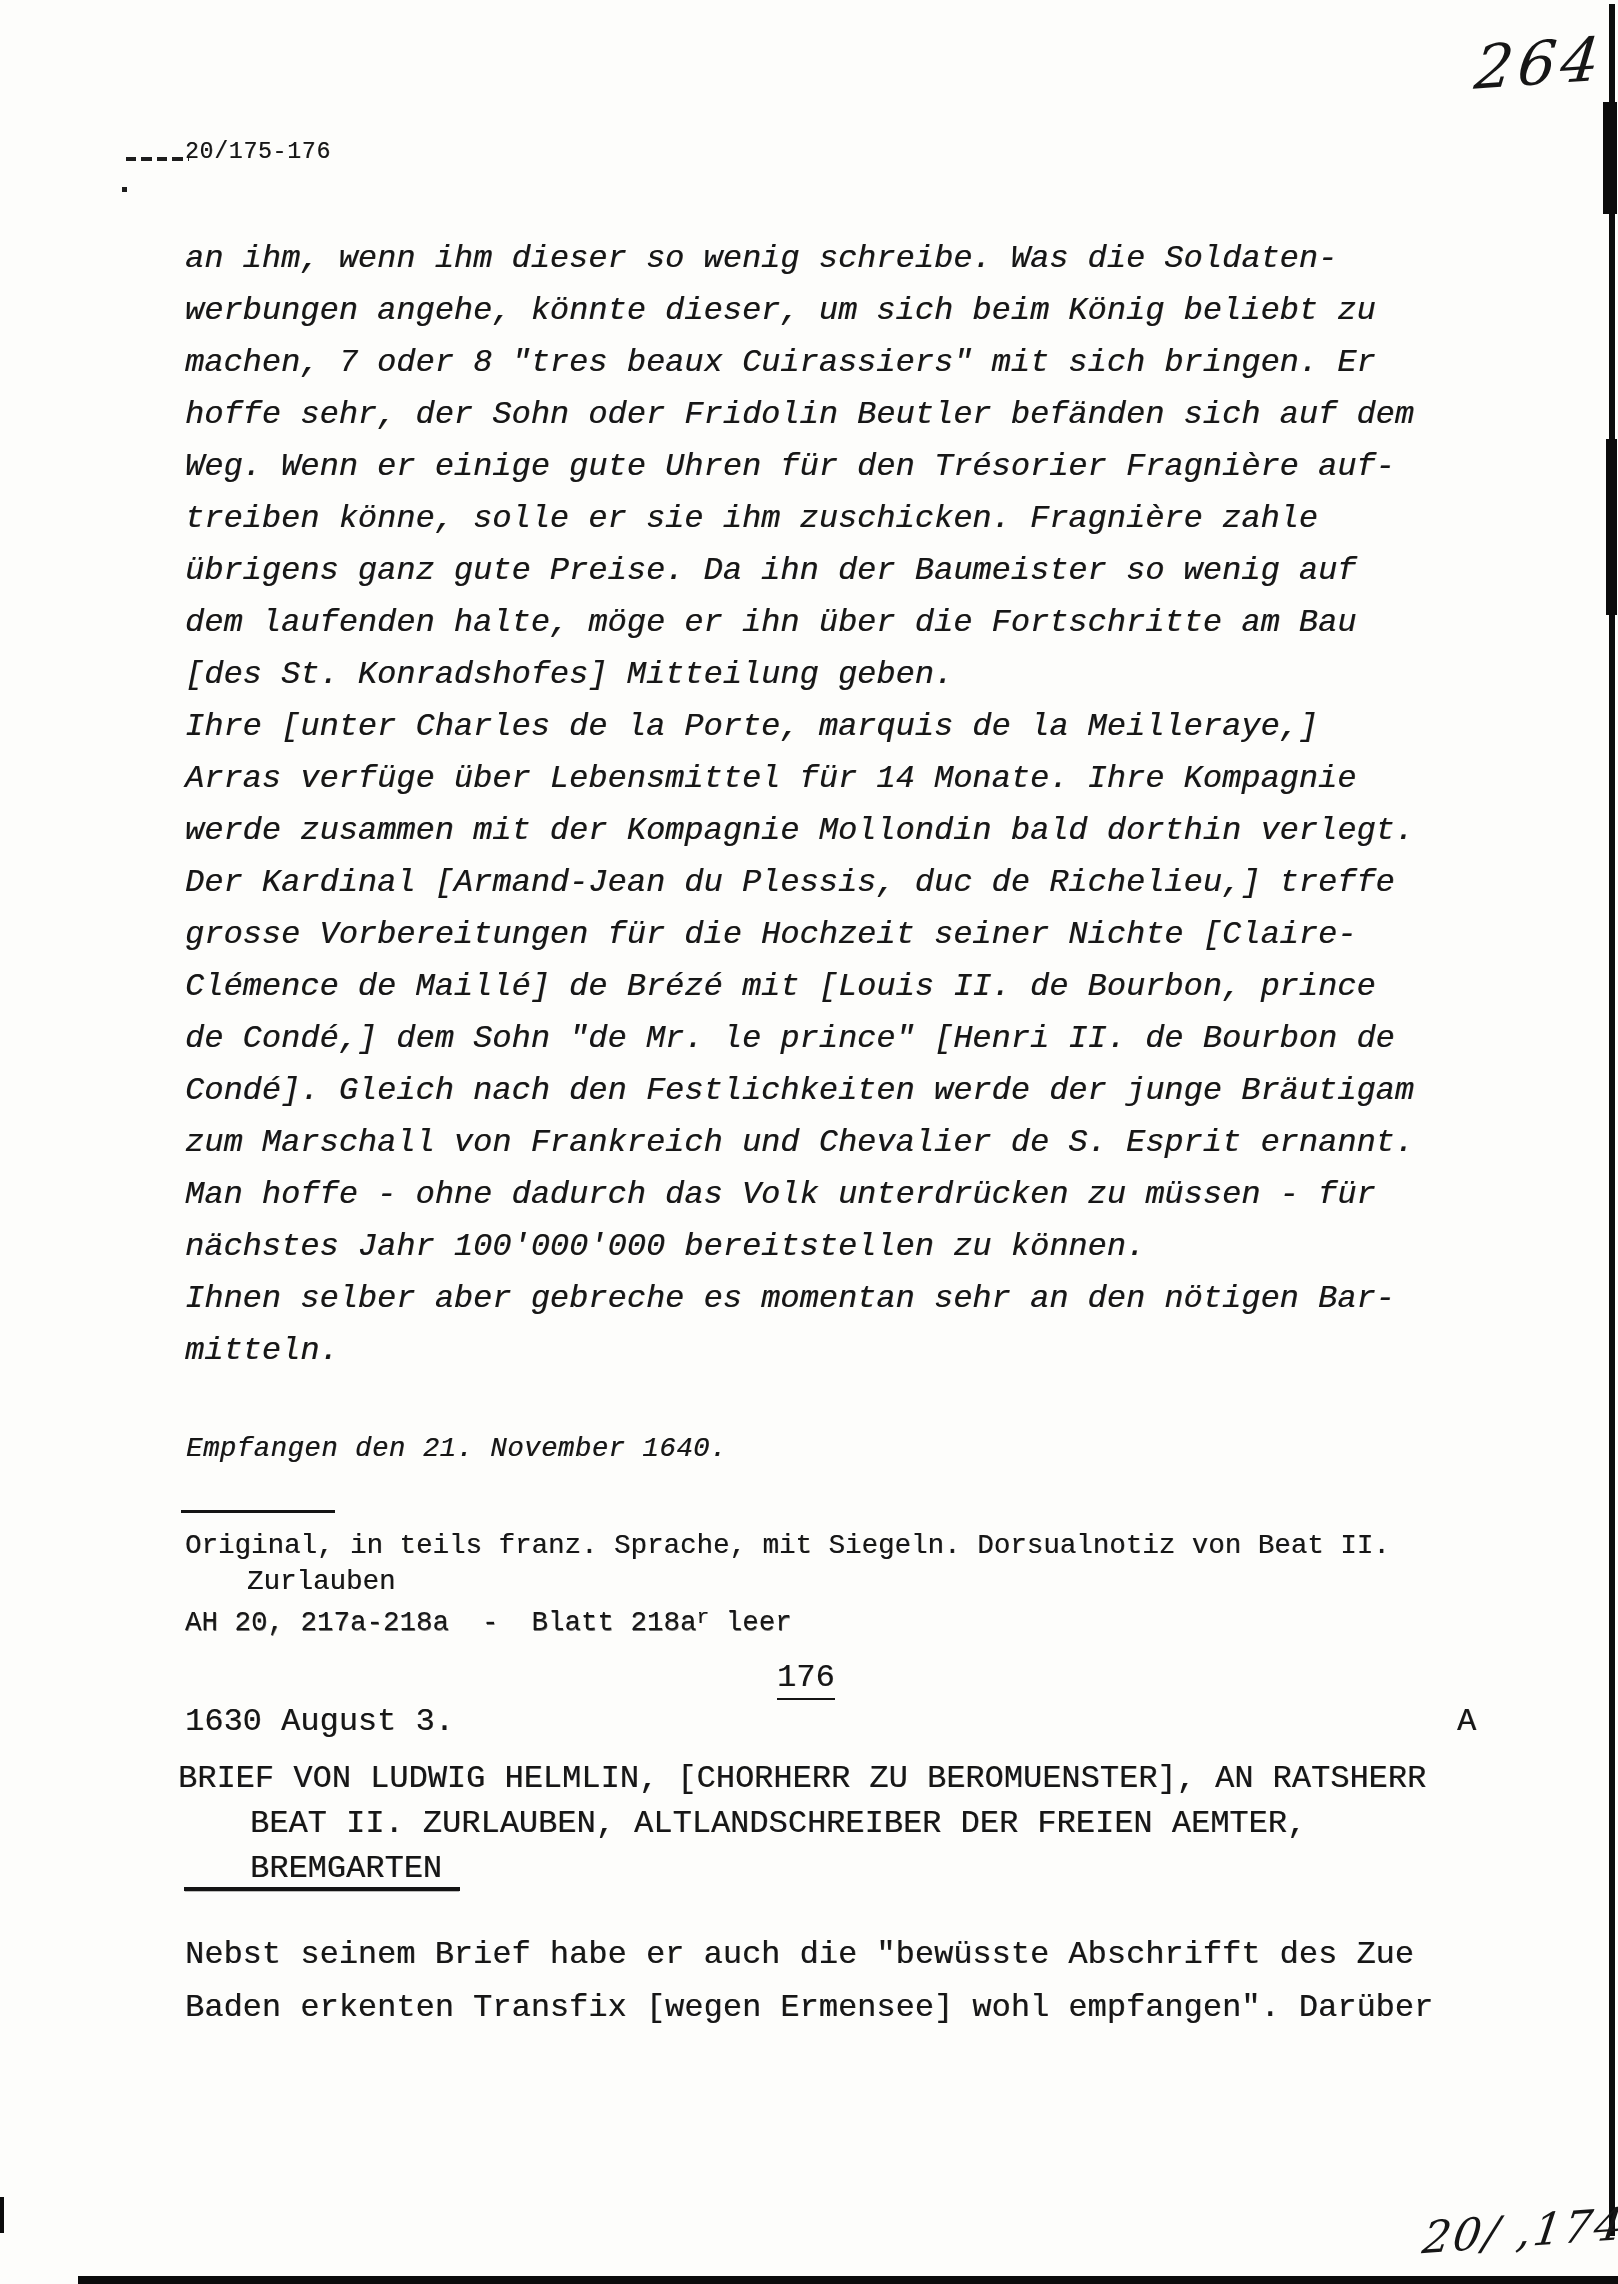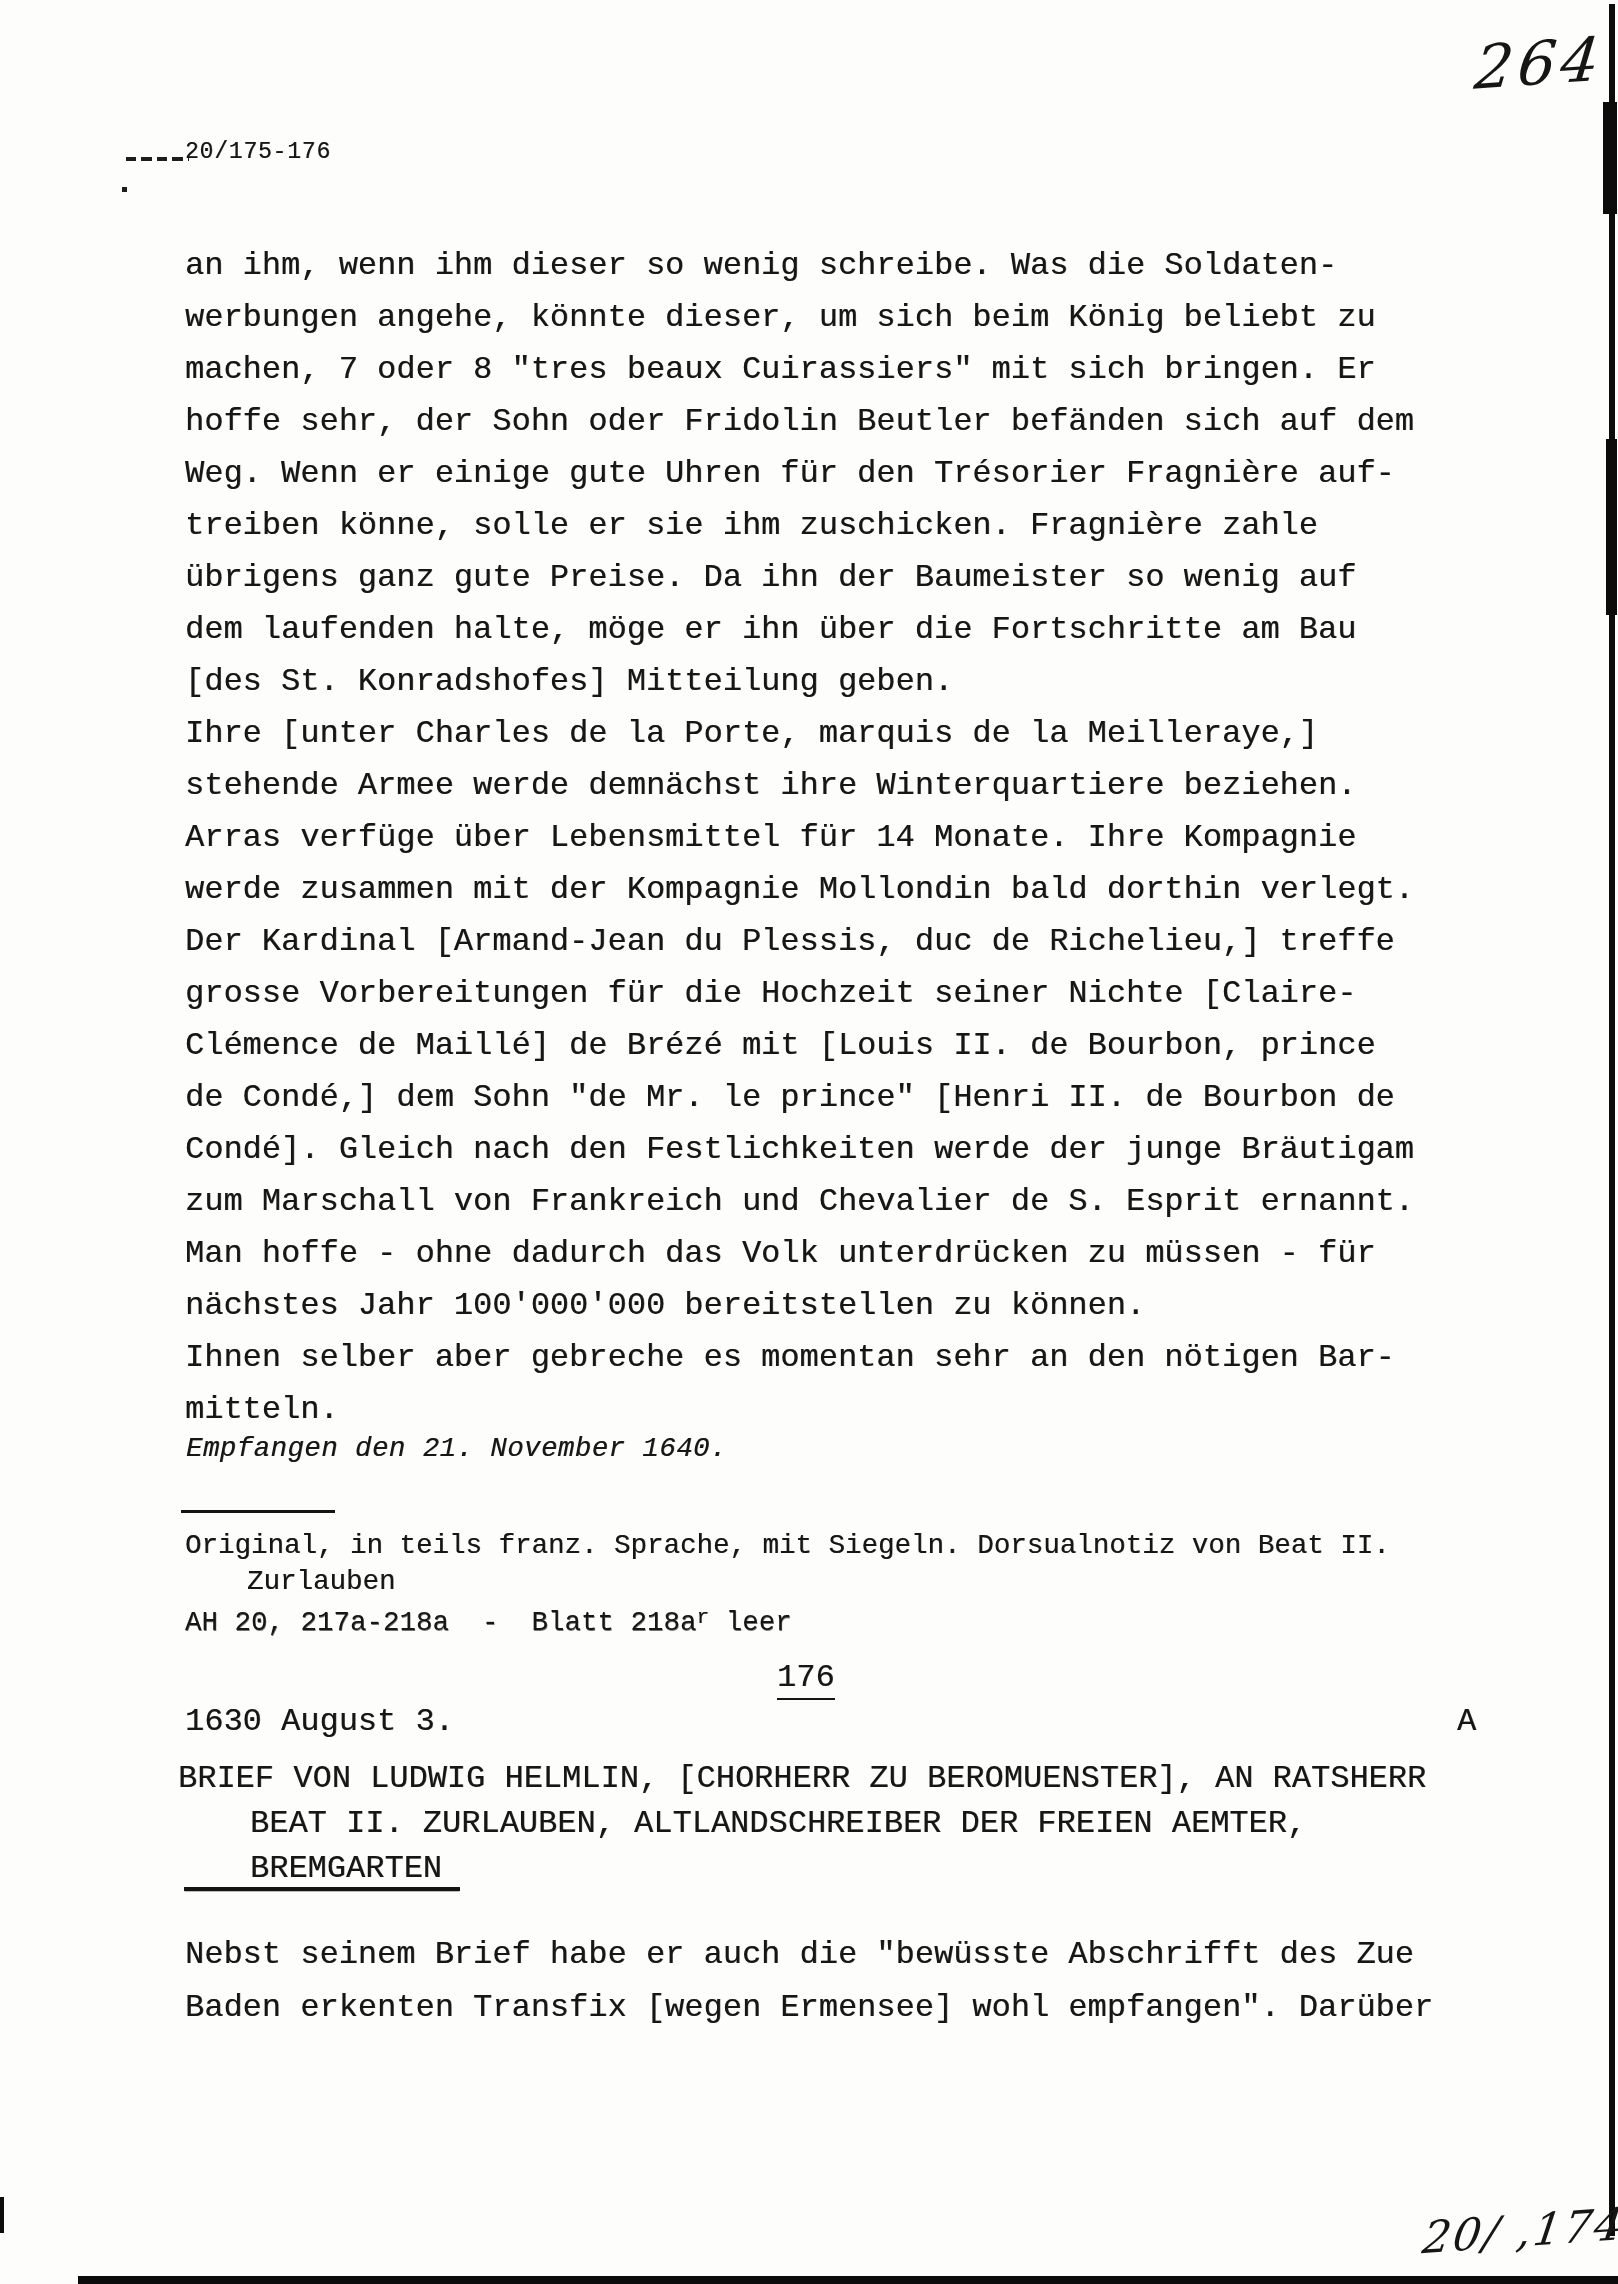--- a/index.html
+++ b/index.html
@@ -30,21 +30,21 @@
   .edge-bottom  { left:78px;  top:2276px; width:1541px; height:8px; background:#0c0c0c; }
   .edge-left-mark { left:0; top:2197px; width:4px; height:36px; background:#0c0c0c; }
 
   
   .ref-dashes { left:126px; top:157px; width:63px; height:4px;
     background:repeating-linear-gradient(90deg,#1d1d1d 0 10.5px, transparent 10.5px 15.4px); }
   .ref-dot { left:122px; top:187px; width:4.9px; height:4.9px; background:#1d1d1d; }
   .header-ref { left:185px; top:139px; font-size:23px; letter-spacing:0.8px; }
 
   
-  .regest-body { left:185px; top:240px; width:1295px; font-size:32px; }
+  .regest-body { left:185px; top:233px; width:1295px; font-size:32px;font-style:italic; }
   .regest-body > div { height:52px; line-height:52px; white-space:pre; }
   .received-note { left:186px; top:1433px; font-size:27.5px; font-style:italic; letter-spacing:0.4px; }
 
   .rule-1 { left:181px; top:1510px; width:154px; height:3.2px; background:#141414; }
   .rule-2 { left:184px; top:1887px; width:276px; height:4px; background:#141414;
             box-shadow:0 1.6px 0 -0.8px rgba(20,20,20,0.35); }
 
   
   .archival { left:185px; top:1528px; font-size:27.5px; }
   .archival .line { line-height:36px; white-space:pre; }
@@ -83,21 +83,20 @@
       <div>an ihm, wenn ihm dieser so wenig schreibe. Was die Soldaten-</div>
       <div>werbungen angehe, könnte dieser, um sich beim König beliebt zu</div>
       <div>machen, 7 oder 8 "tres beaux Cuirassiers" mit sich bringen. Er</div>
       <div>hoffe sehr, der Sohn oder Fridolin Beutler befänden sich auf dem</div>
       <div>Weg. Wenn er einige gute Uhren für den Trésorier Fragnière auf-</div>
       <div>treiben könne, solle er sie ihm zuschicken. Fragnière zahle</div>
       <div>übrigens ganz gute Preise. Da ihn der Baumeister so wenig auf</div>
       <div>dem laufenden halte, möge er ihn über die Fortschritte am Bau</div>
       <div>[des St. Konradshofes] Mitteilung geben.</div>
       <div>Ihre [unter Charles de la Porte, marquis de la Meilleraye,]</div>
-      <div>stehende Armee werde demnächst ihre Winterquartiere beziehen.</div>
       <div>Arras verfüge über Lebensmittel für 14 Monate. Ihre Kompagnie</div>
       <div>werde zusammen mit der Kompagnie Mollondin bald dorthin verlegt.</div>
       <div>Der Kardinal [Armand-Jean du Plessis, duc de Richelieu,] treffe</div>
       <div>grosse Vorbereitungen für die Hochzeit seiner Nichte [Claire-</div>
       <div>Clémence de Maillé] de Brézé mit [Louis II. de Bourbon, prince</div>
       <div>de Condé,] dem Sohn "de Mr. le prince" [Henri II. de Bourbon de</div>
       <div>Condé]. Gleich nach den Festlichkeiten werde der junge Bräutigam</div>
       <div>zum Marschall von Frankreich und Chevalier de S. Esprit ernannt.</div>
       <div>Man hoffe - ohne dadurch das Volk unterdrücken zu müssen - für</div>
       <div>nächstes Jahr 100'000'000 bereitstellen zu können.</div>

